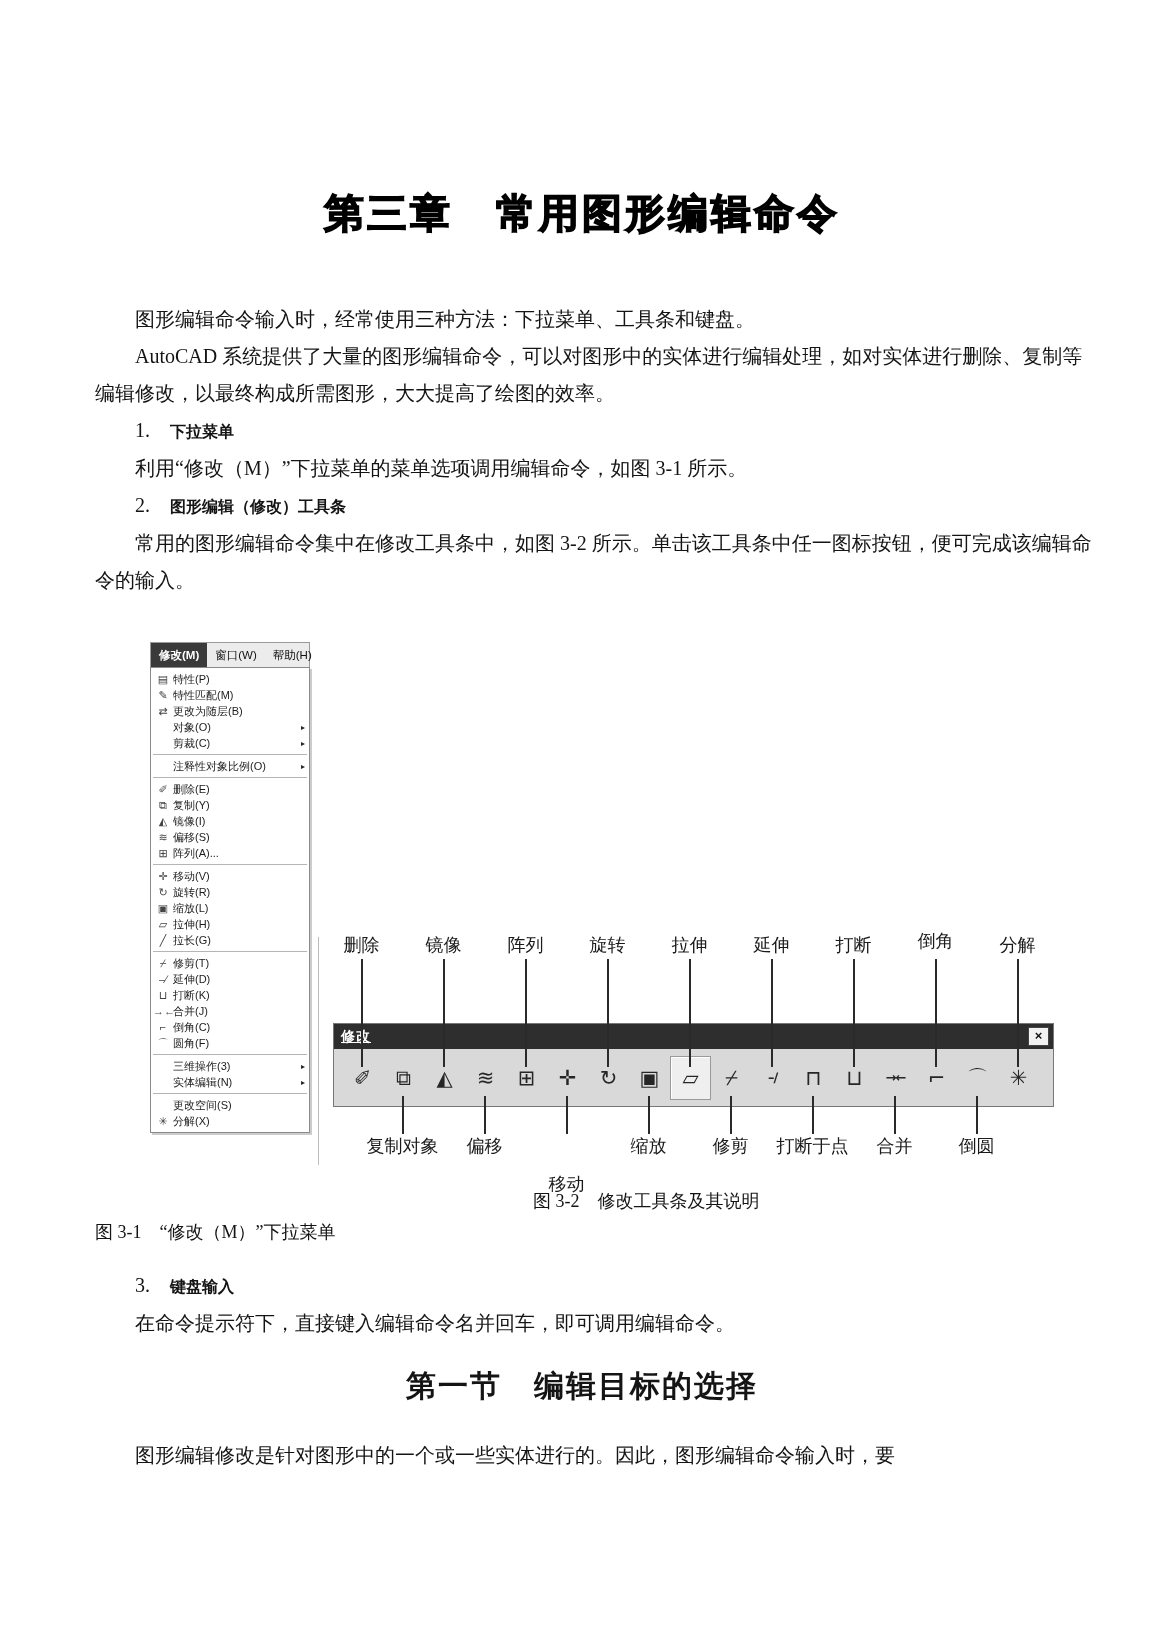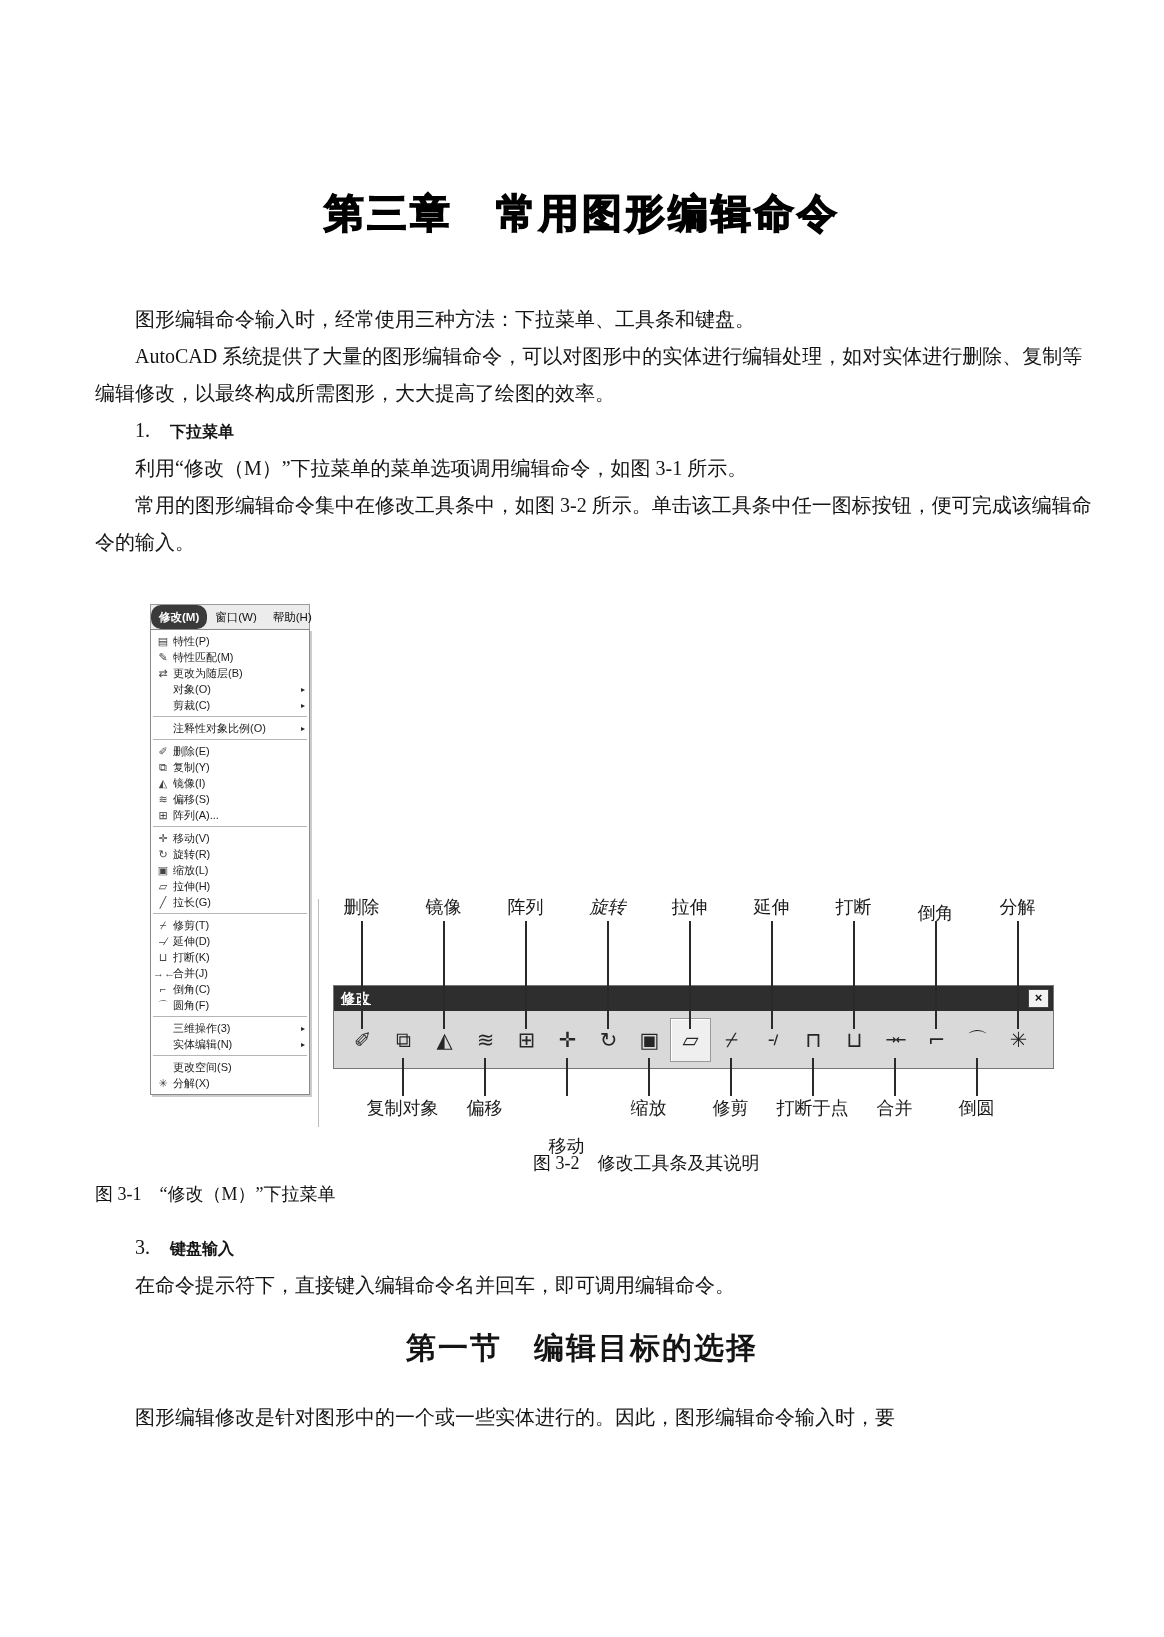--- a/index.html
+++ b/index.html
@@ -20,21 +20,21 @@
   .head-line .num{font-size:20px;}
   .head-label{font-family:"Liberation Sans",sans-serif;font-weight:bold;font-size:16px;}
 
   
   .figure-area{position:relative;height:560px;margin-top:8px;}
 
   
   .menu-window{position:absolute;left:150px;top:35px;width:160px;font-family:"Liberation Sans",sans-serif;}
   .menu-bar{display:flex;height:24px;background:#ececec;border:1px solid #9a9a9a;border-bottom:none;font-size:11.5px;}
   .mb-item{padding:0 8px;display:flex;align-items:center;color:#111;white-space:nowrap;}
-  .mb-item.active{background:#3a3a3a;color:#fff;font-weight:bold;border-radius:10px;}
+  .mb-item.active{background:#3a3a3a;color:#fff;font-weight:bold;}
   .menu-panel{background:#fff;border:1px solid #8a8a8a;box-shadow:2px 2px 0 rgba(0,0,0,.2);padding:3px 0;}
   .menu-item{display:flex;align-items:center;height:16px;font-size:11px;color:#1c1c1c;padding:0 4px 0 2px;}
   .mi-icon{flex:0 0 20px;width:20px;text-align:center;font-size:11px;color:#444;overflow:hidden;}
   .mi-label{flex:1;white-space:nowrap;}
   .mi-arrow{font-size:8px;color:#222;}
   .menu-sep{border-top:1px solid #b5b5b5;margin:3px 2px;}
 
   
   .toolbar-window{position:absolute;left:333px;top:416px;width:719px;border:1px solid #777;background:#d9d9d9;z-index:1;}
   .tb-titlebar{height:25px;background:#2e2e2e;display:flex;align-items:center;padding:0 4px 0 7px;}
@@ -64,20 +64,21 @@
 </head>
 <body>
 
 <h1 class="chapter-title">第三章　常用图形编辑命令</h1>
 
 <div class="textblock">
   <p class="ind">图形编辑命令输入时，经常使用三种方法：下拉菜单、工具条和键盘。</p>
   <p class="ind">AutoCAD 系统提供了大量的图形编辑命令，可以对图形中的实体进行编辑处理，如对实体进行删除、复制等编辑修改，以最终构成所需图形，大大提高了绘图的效率。</p>
   <p class="head-line"><span class="num">1.</span>　<span class="head-label">下拉菜单</span></p>
   <p class="ind">利用“修改（M）”下拉菜单的菜单选项调用编辑命令，如图 3-1 所示。</p>
+  <p class="head-line"><span class="num">2.</span>　<span class="head-label">图形编辑（修改）工具条</span></p>
   <p class="ind">常用的图形编辑命令集中在修改工具条中，如图 3-2 所示。单击该工具条中任一图标按钮，便可完成该编辑命令的输入。</p>
 </div>
 
 <div class="figure-area">
 
   <div class="menu-window">
     <div class="menu-bar">
         <div class="mb-item active">修改(M)</div>
         <div class="mb-item">窗口(W)</div>
         <div class="mb-item">帮助(H)</div>
@@ -262,29 +263,29 @@
       </div>
   </div>
   <div></div>
 
 <div class="fig-label" style="left: 306.5px; top: 326px;">删除</div>
     <div class="leader" style="left: 360.5px; top: 352px; height: 108px;"></div>
     <div class="fig-label" style="left: 388.5px; top: 326px;">镜像</div>
     <div class="leader" style="left: 442.5px; top: 352px; height: 108px;"></div>
     <div class="fig-label" style="left: 470.5px; top: 326px;">阵列</div>
     <div class="leader" style="left: 524.5px; top: 352px; height: 108px;"></div>
-    <div class="fig-label" style="left: 552.5px; top: 326px; font-style: italic;">旋转</div>
+    <div class="fig-label" style="left: 552.5px; top: 326px;">旋转</div>
     <div class="leader" style="left: 606.5px; top: 352px; height: 108px;"></div>
     <div class="fig-label" style="left: 634.5px; top: 326px;">拉伸</div>
     <div class="leader" style="left: 688.5px; top: 352px; height: 108px;"></div>
     <div class="fig-label" style="left: 716.5px; top: 326px;">延伸</div>
     <div class="leader" style="left: 770.5px; top: 352px; height: 108px;"></div>
     <div class="fig-label" style="left: 798.5px; top: 326px;">打断</div>
     <div class="leader" style="left: 852.5px; top: 352px; height: 108px;"></div>
-    <div class="fig-label" style="left: 880.5px; top: 332px;">倒角</div>
+    <div class="fig-label" style="left: 880.5px; top: 322px;">倒角</div>
     <div class="leader" style="left: 934.5px; top: 352px; height: 108px;"></div>
     <div class="fig-label" style="left: 962.5px; top: 326px;">分解</div>
     <div class="leader" style="left: 1016.5px; top: 352px; height: 108px;"></div>
     <div class="fig-label" style="left: 347.5px; top: 527px;">复制对象</div>
     <div class="leader" style="left: 401.5px; top: 489px; height: 38px;"></div>
     <div class="fig-label" style="left: 429.5px; top: 527px;">偏移</div>
     <div class="leader" style="left: 483.5px; top: 489px; height: 38px;"></div>
     <div class="fig-label" style="left: 511.5px; top: 527px; margin-top: 38px;">移动</div>
     <div class="leader" style="left: 565.5px; top: 489px; height: 38px;"></div>
     <div class="fig-label" style="left: 593.5px; top: 527px;">缩放</div>

